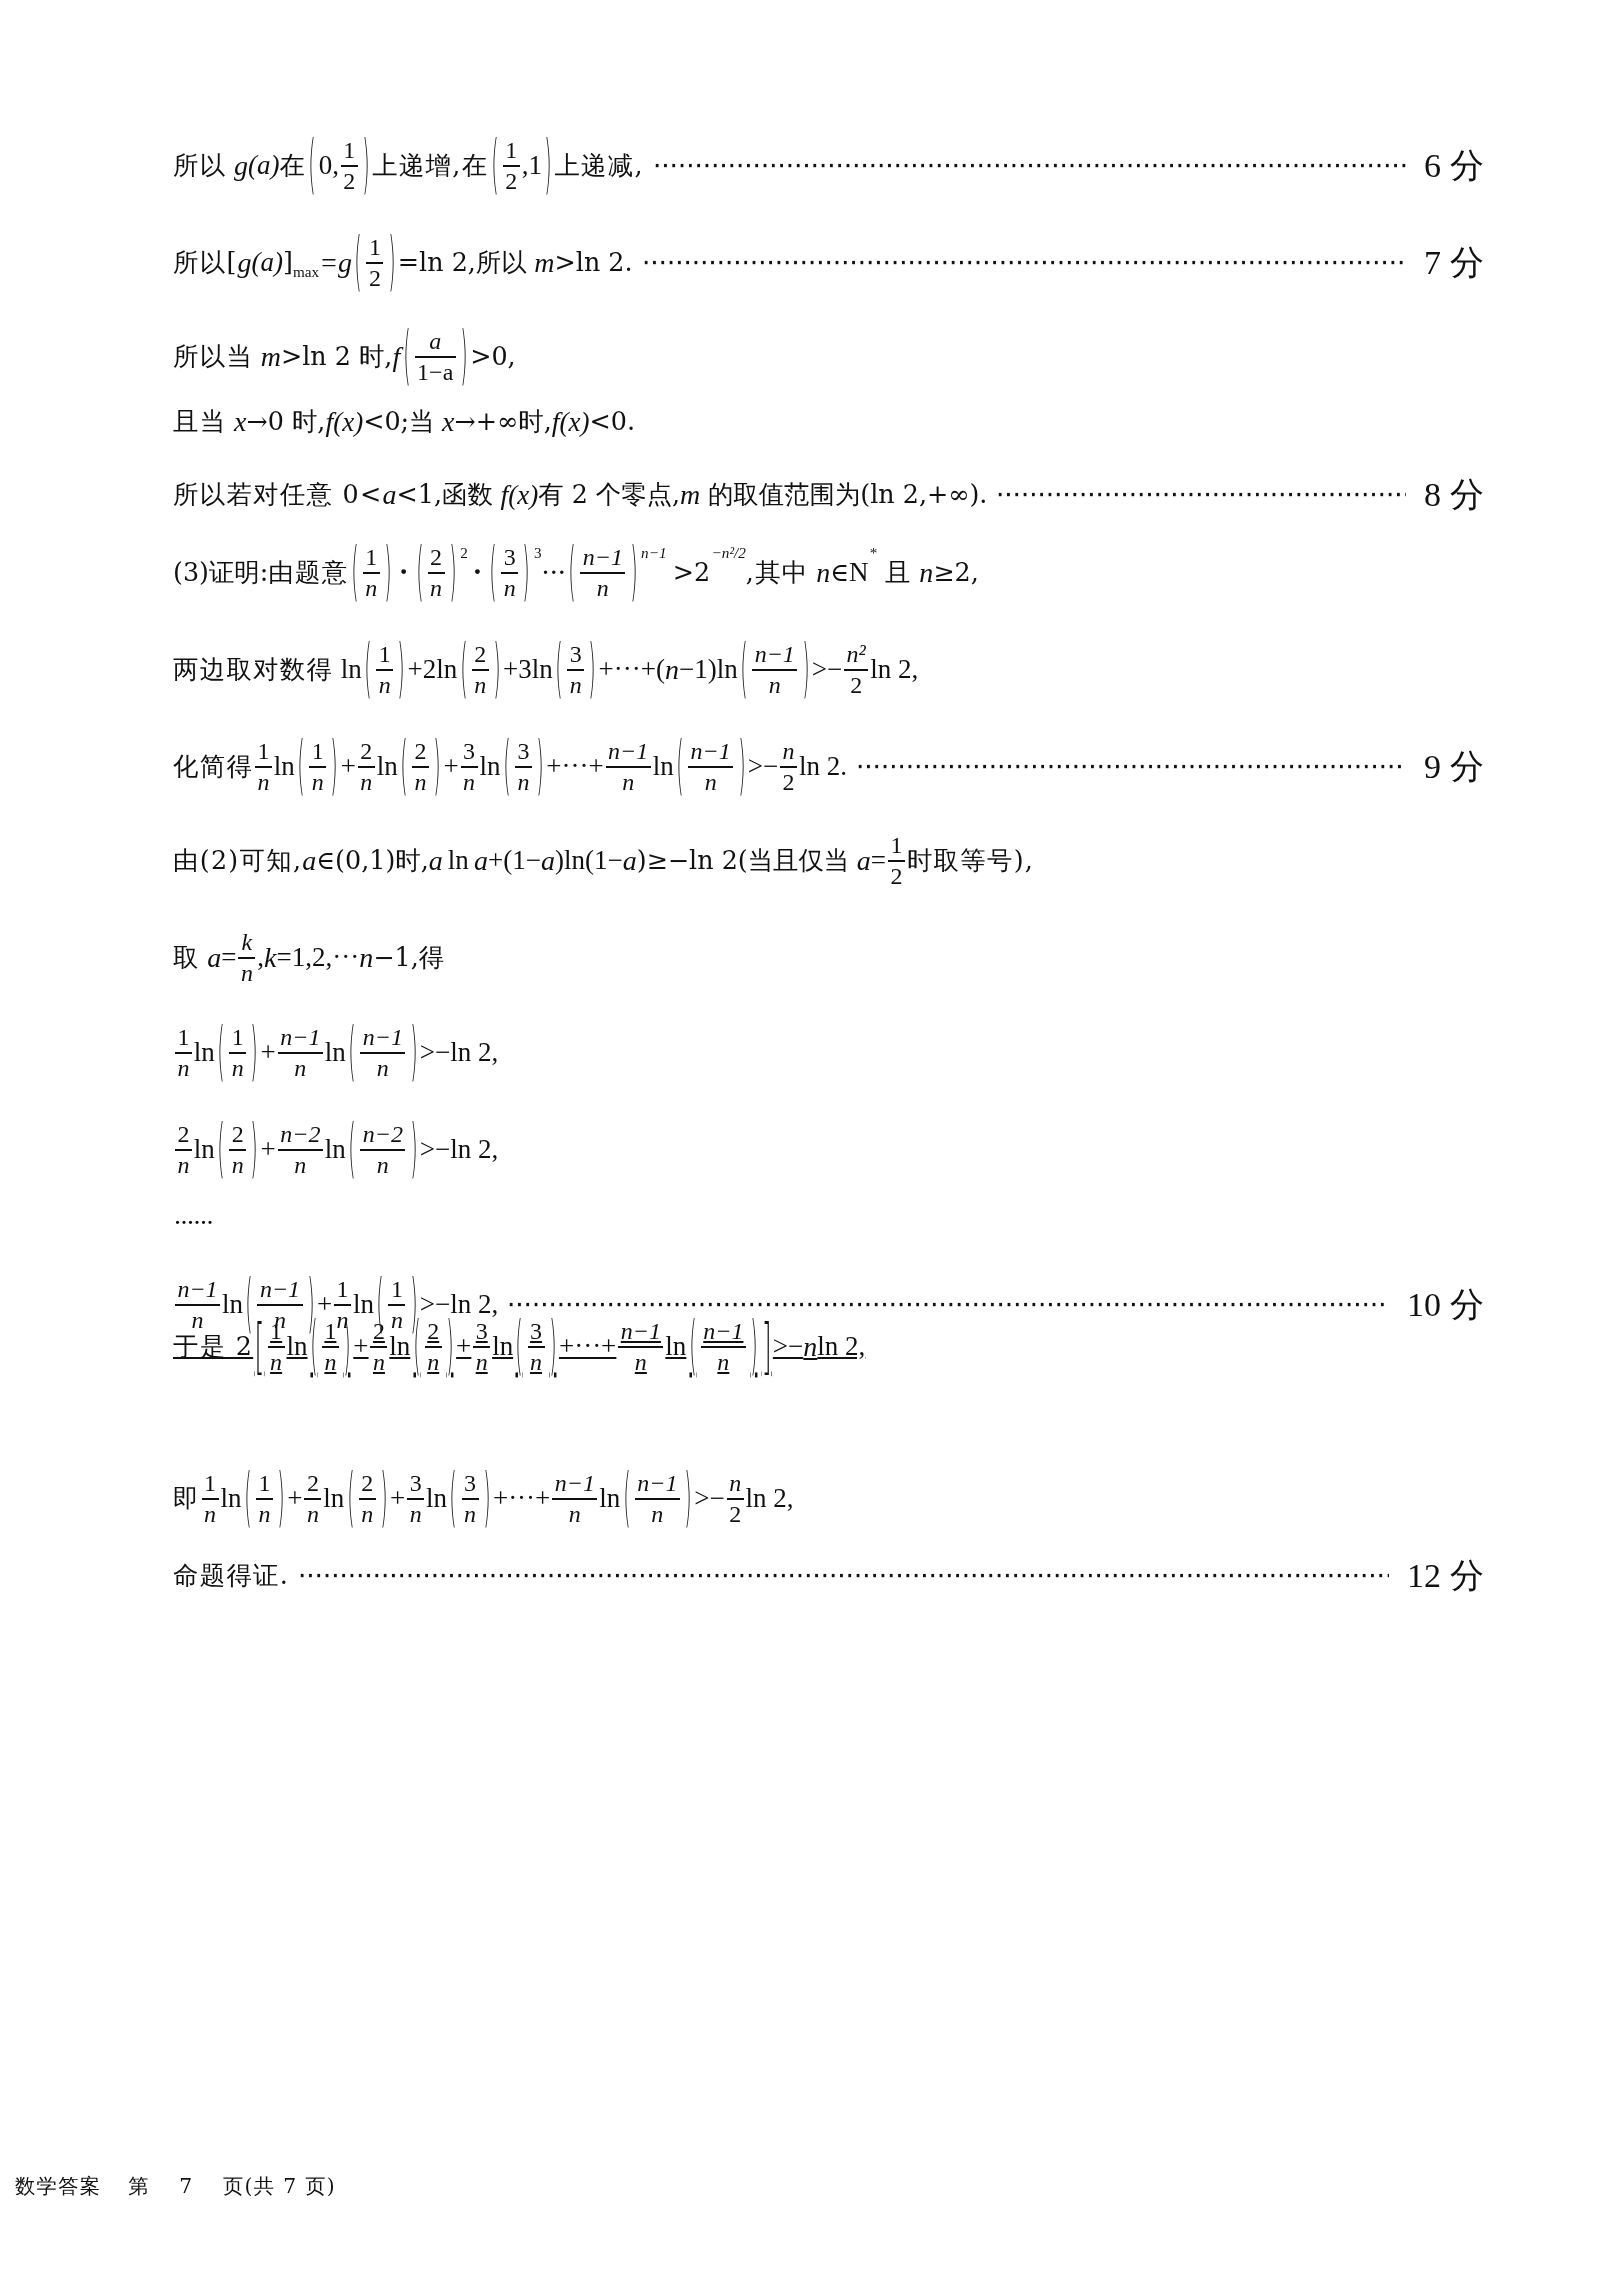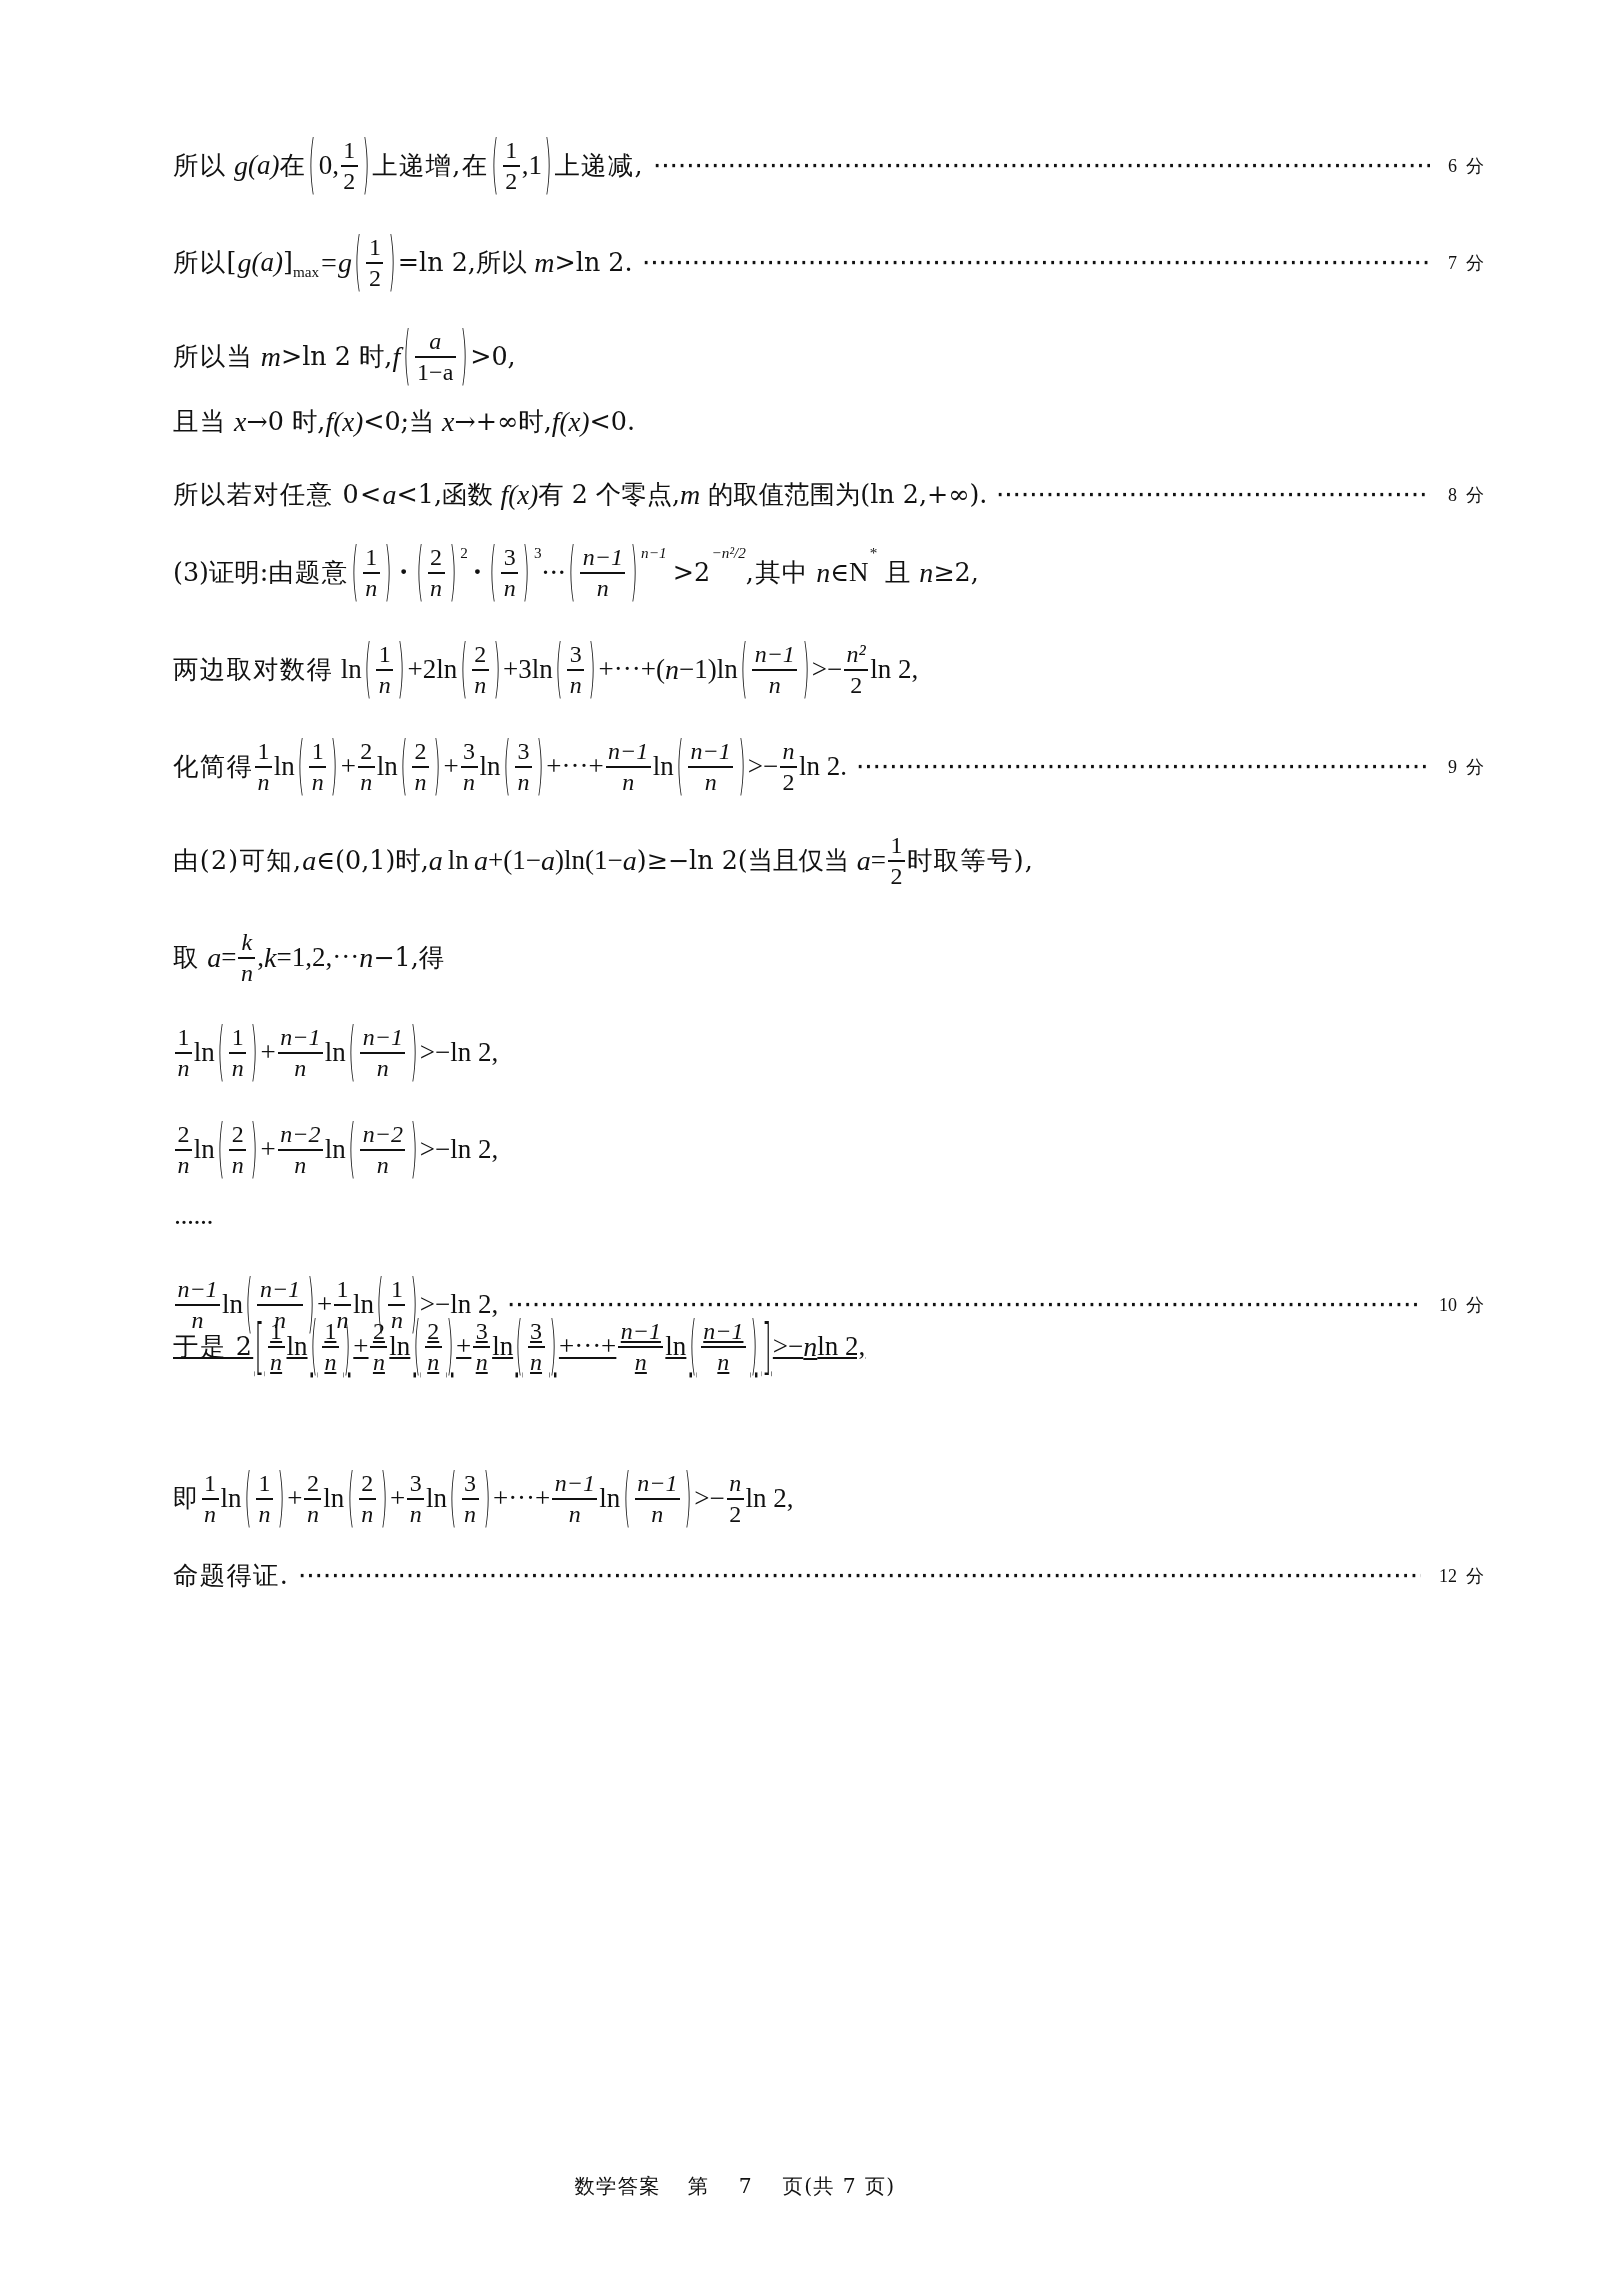--- a/index.html
+++ b/index.html
@@ -4,38 +4,38 @@
 <style>
   html, body { margin: 0; padding: 0; background: #ffffff; }
   body { width: 1620px; height: 2273px; position: relative; overflow: hidden;
          font-family: "DejaVu Serif", "Liberation Serif", serif; color: #111111; }
   .line { position: absolute; left: 173px; right: 136px; height: 76px;
           display: flex; align-items: center; font-size: 25.4px; line-height: 1; white-space: nowrap; text-align: right; }
   .content { display: inline-flex; align-items: center; flex: 0 0 auto; }
   .leader { flex: 1 1 auto; margin: 0 18px 0 9px; height: 5.1px; align-self: center;
             background-image: radial-gradient(circle, #111 1.7px, transparent 1.9px);
             background-size: 8.3px 5.1px; background-repeat: repeat-x; background-position: left center; }
-  .score { flex: 0 0 auto; font-family: "Liberation Serif", serif; font-size: 18px; }
+  .score { flex: 0 0 auto; font-family: "Liberation Serif", serif; font-size: 34px; }
   .score .num { margin-right: 9px; }
   .t { font-family: "DejaVu Serif", "Liberation Serif", serif; }
   .cjk { letter-spacing: 1.3px; }
   .it { font-style: italic; font-family: "Liberation Serif", serif; font-size: 28px; }
   .rm { font-family: "Liberation Serif", serif; font-size: 27px; }
   .bold { font-weight: normal; }
   .frac { display: inline-flex; flex-direction: column; align-items: center; vertical-align: middle;
           margin: 0 1.9px; }
   .frac .num, .frac .den { font-family: "Liberation Serif", serif; font-size: 24px; line-height: 1.05; padding: 0 2.5px; }
   .frac .num.it, .frac .den.it { font-style: italic; }
   .frac .bar { align-self: stretch; height: 1.3px; background: #111; margin: 1.9px 0; }
   .paren { font-family: "DejaVu Sans", sans-serif; font-weight: 200; transform: scaleY(2.5) scaleX(0.7);
            display: inline-block; font-size: 25.4px; margin: 0 1.3px; color: #111; }
   .sup { font-family: "Liberation Serif", serif; font-size: 15.2px; align-self: flex-start; margin-top: 0px; margin-left: 1.3px; }
   .sub { font-family: "Liberation Serif", serif; font-size: 15.2px; align-self: flex-end; margin-bottom: 11.4px; }
   .sp { display: inline-block; width: 7.6px; }
-  .footer { position: absolute; top: 2172px; left: 5px; width: 1460px; text-align: center;
+  .footer { position: absolute; top: 2172px; left: 15px; width: 1460px; 
             font-size: 20.3px; font-family: "DejaVu Serif", "Liberation Serif", serif; letter-spacing: 1.3px; }
 </style>
 </head>
 <body>
 
 <div class="line" style="top:128px;">
   <span class="content">
     <span class="t cjk">所以</span>
       <span class="sp"></span>
     <span class="it">g</span>

